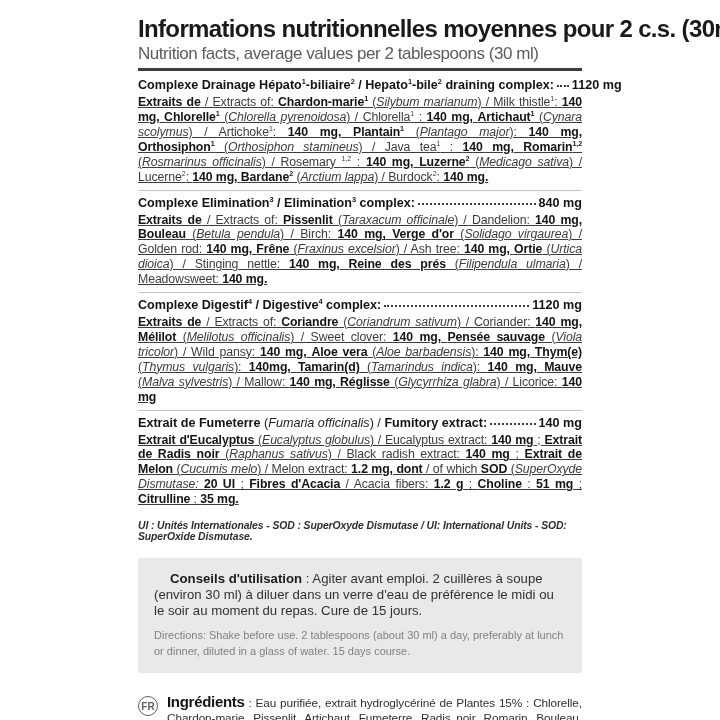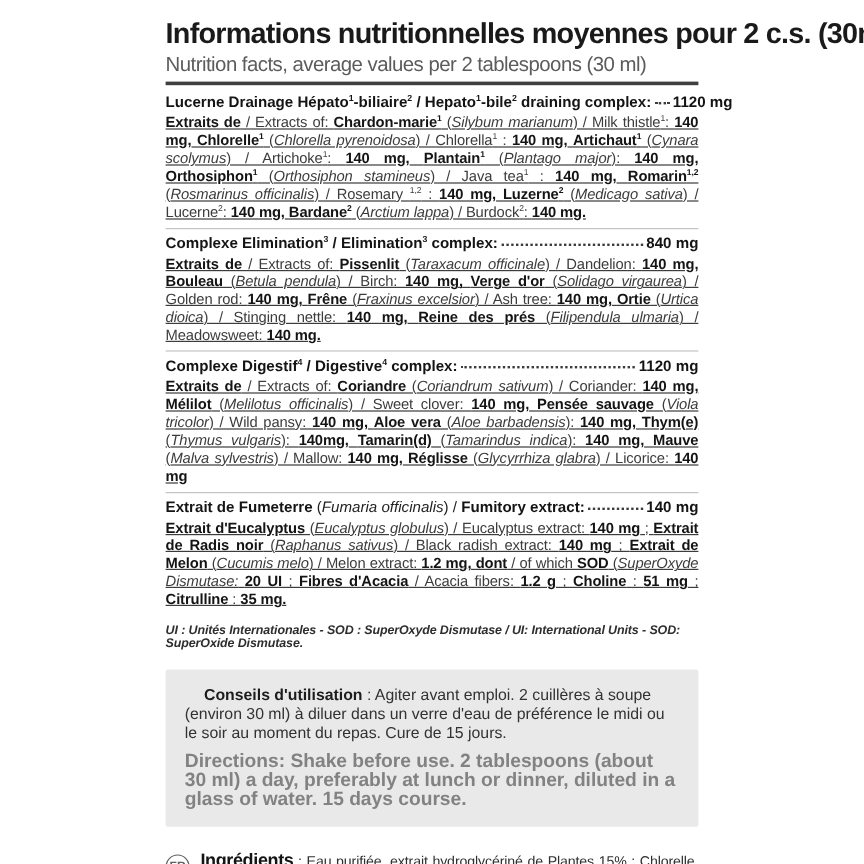--- a/index.html
+++ b/index.html
@@ -42,21 +42,21 @@
     font-size:10.4px;font-weight:600;color:#2e2e2e;margin-top:13px;letter-spacing:-0.1px;font-style:italic;
   }
 
   
   .advice{
     background:#e9e9e9;border-radius:2px;margin-top:16px;
     padding:13px 16px 14px 16px;
   }
   .advice-fr{font-size:13.2px;line-height:16.2px;color:#323232;}
   .advice-fr .b{color:#1c1c1c;margin-left:16px;}
-  .advice-en{font-size:16px;line-height:16.2px;margin-top:7px;font-weight:bold;}
+  .advice-en{font-size:11px;line-height:16.2px;margin-top:7px;}
 
   
   .ingr{display:flex;margin-top:22px;}
   .ingr-badge{
     flex:0 0 auto;width:18px;height:18px;border:1.6px solid #5f5f5f;border-radius:50%;
     color:#5f5f5f;font-size:10px;font-weight:700;display:flex;align-items:center;justify-content:center;
     margin-right:9px;margin-top:1px;letter-spacing:0;
   }
   .ingr-text{
     flex:1;font-size:11.8px;line-height:14.4px;text-align:justify;color:#2f2f2f;letter-spacing:-0.1px;
@@ -69,21 +69,21 @@
 <div class="sheet">
 
   <div>
     <div class="hdr-title">Informations nutritionnelles moyennes pour 2 c.s. (30ml)</div>
     <div class="hdr-sub">Nutrition facts, average values per 2 tablespoons (30 ml)</div>
   </div>
   <hr class="rule-thick">
 
   <div>
     <div class="sec-head">
-      <span class="runs"><span class="b">Lucerne Drainage Hépato</span><sup class="b">1</sup><span class="b">-biliaire</span><sup class="b">2</sup><span class="b"> / Hepato</span><sup class="b">1</sup><span class="b">-bile</span><sup class="b">2</sup><span class="b"> draining complex:</span></span>
+      <span class="runs"><span class="b">Complexe Drainage Hépato</span><sup class="b">1</sup><span class="b">-biliaire</span><sup class="b">2</sup><span class="b"> / Hepato</span><sup class="b">1</sup><span class="b">-bile</span><sup class="b">2</sup><span class="b"> draining complex:</span></span>
       <span class="leader"></span>
       <span class="sec-val">1120 mg</span>
     </div>
     <div class="sec-body"><span class="b">Extraits de</span><span> / Extracts of: </span><span class="b">Chardon-marie</span><sup class="b">1</sup><span> (</span><span class="i">Silybum marianum</span><span>) / Milk thistle</span><sup>1</sup><span>: </span><span class="b">140 mg,</span><span> </span><span class="b">Chlorelle</span><sup class="b">1</sup><span> (</span><span class="i">Chlorella pyrenoidosa</span><span>) / Chlorella</span><sup>1</sup><span> : </span><span class="b">140 mg,</span><span> </span><span class="b">Artichaut</span><sup class="b">1</sup><span> (</span><span class="i">Cynara scolymus</span><span>) / Artichoke</span><sup>1</sup><span>: </span><span class="b">140 mg,</span><span> </span><span class="b">Plantain</span><sup class="b">1</sup><span> (</span><span class="i">Plantago major</span><span>): </span><span class="b">140 mg,</span><span> </span><span class="b">Orthosiphon</span><sup class="b">1</sup><span> (</span><span class="i">Orthosiphon stamineus</span><span>) / Java tea</span><sup>1</sup><span> : </span><span class="b">140 mg,</span><span> </span><span class="b">Romarin</span><sup class="b">1,2</sup><span> (</span><span class="i">Rosmarinus officinalis</span><span>) / Rosemary </span><sup>1,2</sup><span> : </span><span class="b">140 mg,</span><span> </span><span class="b">Luzerne</span><sup class="b">2</sup><span> (</span><span class="i">Medicago sativa</span><span>) / Lucerne</span><sup>2</sup><span>: </span><span class="b">140  mg,</span><span> </span><span class="b">Bardane</span><sup class="b">2</sup><span> (</span><span class="i">Arctium lappa</span><span>) / Burdock</span><sup>2</sup><span>: </span><span class="b">140 mg.</span></div>
   </div>
   <hr class="rule-thin">
 
   <div>
     <div class="sec-head">
       <span class="runs"><span class="b">Complexe Elimination</span><sup class="b">3</sup><span class="b"> / Elimination</span><sup class="b">3</sup><span class="b"> complex:</span></span>

